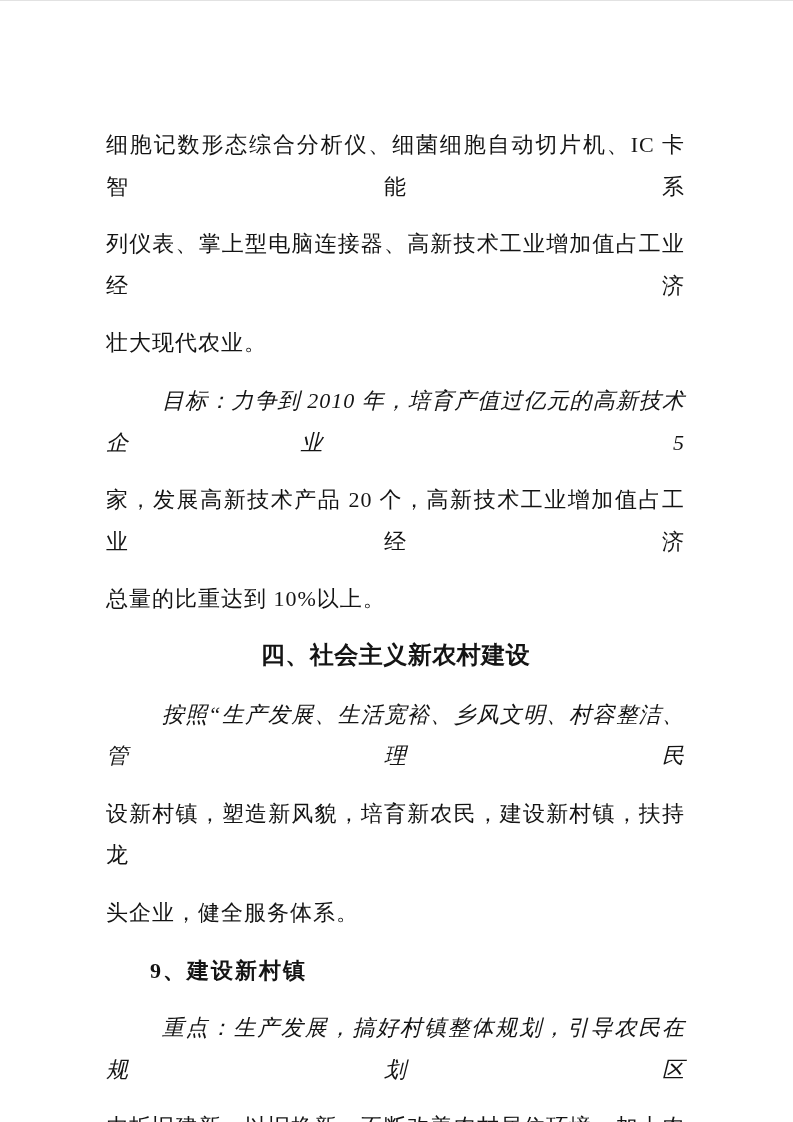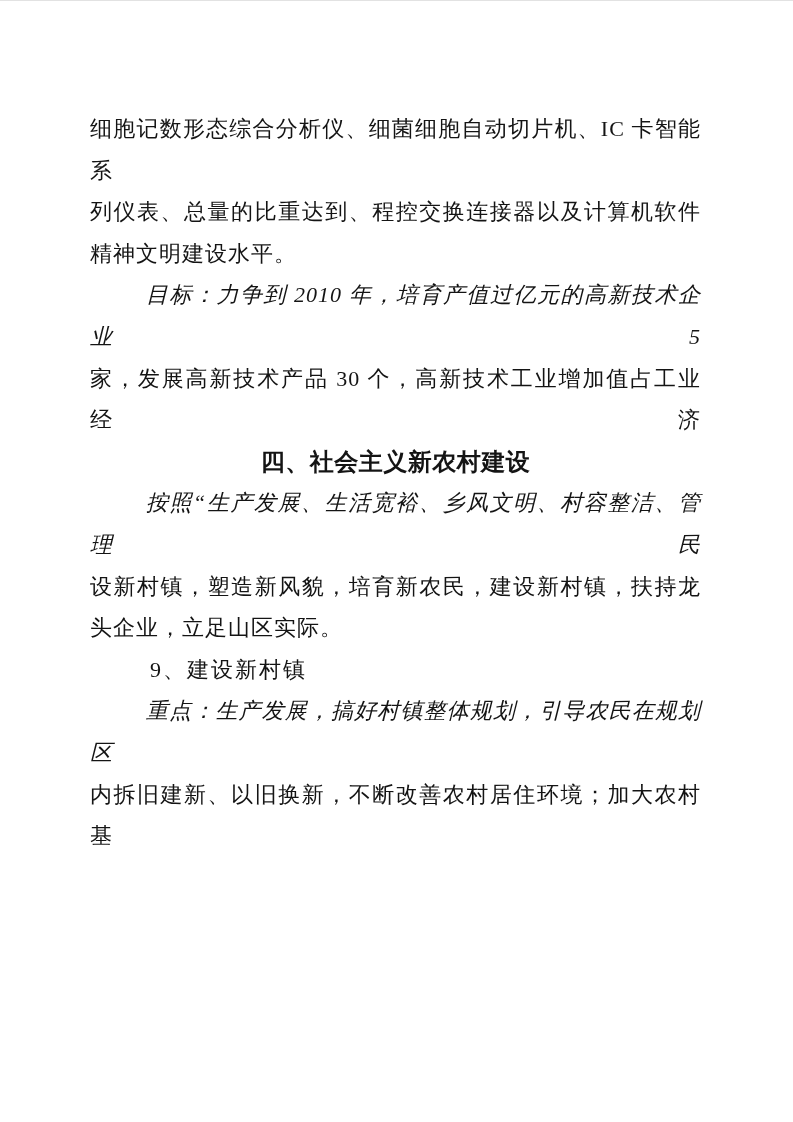--- a/index.html
+++ b/index.html
@@ -18,76 +18,77 @@
   .page-edge {
     position: absolute;
     top: 0; left: 0; right: 0;
     height: 1px;
     background: #e2e2e2;
   }
   .page {
     padding: 108px 92px 0 90px;
   }
   .line {
-    margin: 0;
+    margin: 16px;
     font-size: 22px;
     line-height: 41.6px;
     letter-spacing: 1px;
   }
   
   .just {
     text-align: justify;
     text-align-last: justify;
   }
   .indent {
     text-indent: 56px;
     font-style: italic;
   }
   .h1 {
     margin: 0;
-    font-family: Liberation Sans, sans-serif;
+    font-family: Liberation Mono, monospace;
     font-weight: bold;
     font-size: 24px;
     line-height: 41.6px;
     letter-spacing: 0.5px;
     text-align: center;
   }
   .h2 {
     margin: 0;
-    font-weight: normal;
+    font-weight: bold;
     font-size: 22px;
     line-height: 41.6px;
     letter-spacing: 2px;
     text-indent: 60px;
   }
 </style>
 </head>
 <body>
 
 <div class="page-edge"></div>
 
 <main class="page">
 
   <section>
     <p class="line just">细胞记数形态综合分析仪、细菌细胞自动切片机、IC 卡智能系</p>
-    <p class="line just">列仪表、总量的比重达到、程控交换连接器以及计算机软件</p>
-    <p class="line">精神文明建设水平。</p>
+    <p class="line just">列仪表、掌上型电脑连接器、高新技术工业增加值占工业经济</p>
+    <p class="line">壮大现代农业。</p>
   </section>
 
   <section>
     <p class="line just indent">目标：力争到 2010 年，培育产值过亿元的高新技术企业 5</p>
-    <p class="line just">家，发展高新技术产品 30 个，高新技术工业增加值占工业经济</p>
+    <p class="line just">家，发展高新技术产品 20 个，高新技术工业增加值占工业经济</p>
+    <p class="line">总量的比重达到 10%以上。</p>
   </section>
 
   <h1 class="h1">四、社会主义新农村建设</h1>
 
   <section>
     <p class="line just indent">按照“生产发展、生活宽裕、乡风文明、村容整洁、管理民</p>
     <p class="line just">设新村镇，塑造新风貌，培育新农民，建设新村镇，扶持龙</p>
-    <p class="line">头企业，立足山区实际。</p>
+    <p class="line">头企业，健全服务体系。</p>
   </section>
 
   <h2 class="h2">9、建设新村镇</h2>
 
 
   <section>
     <p class="line just indent">重点：生产发展，搞好村镇整体规划，引导农民在规划区</p>
     <p class="line just">内拆旧建新、以旧换新，不断改善农村居住环境；加大农村基</p>
 
   </section>

